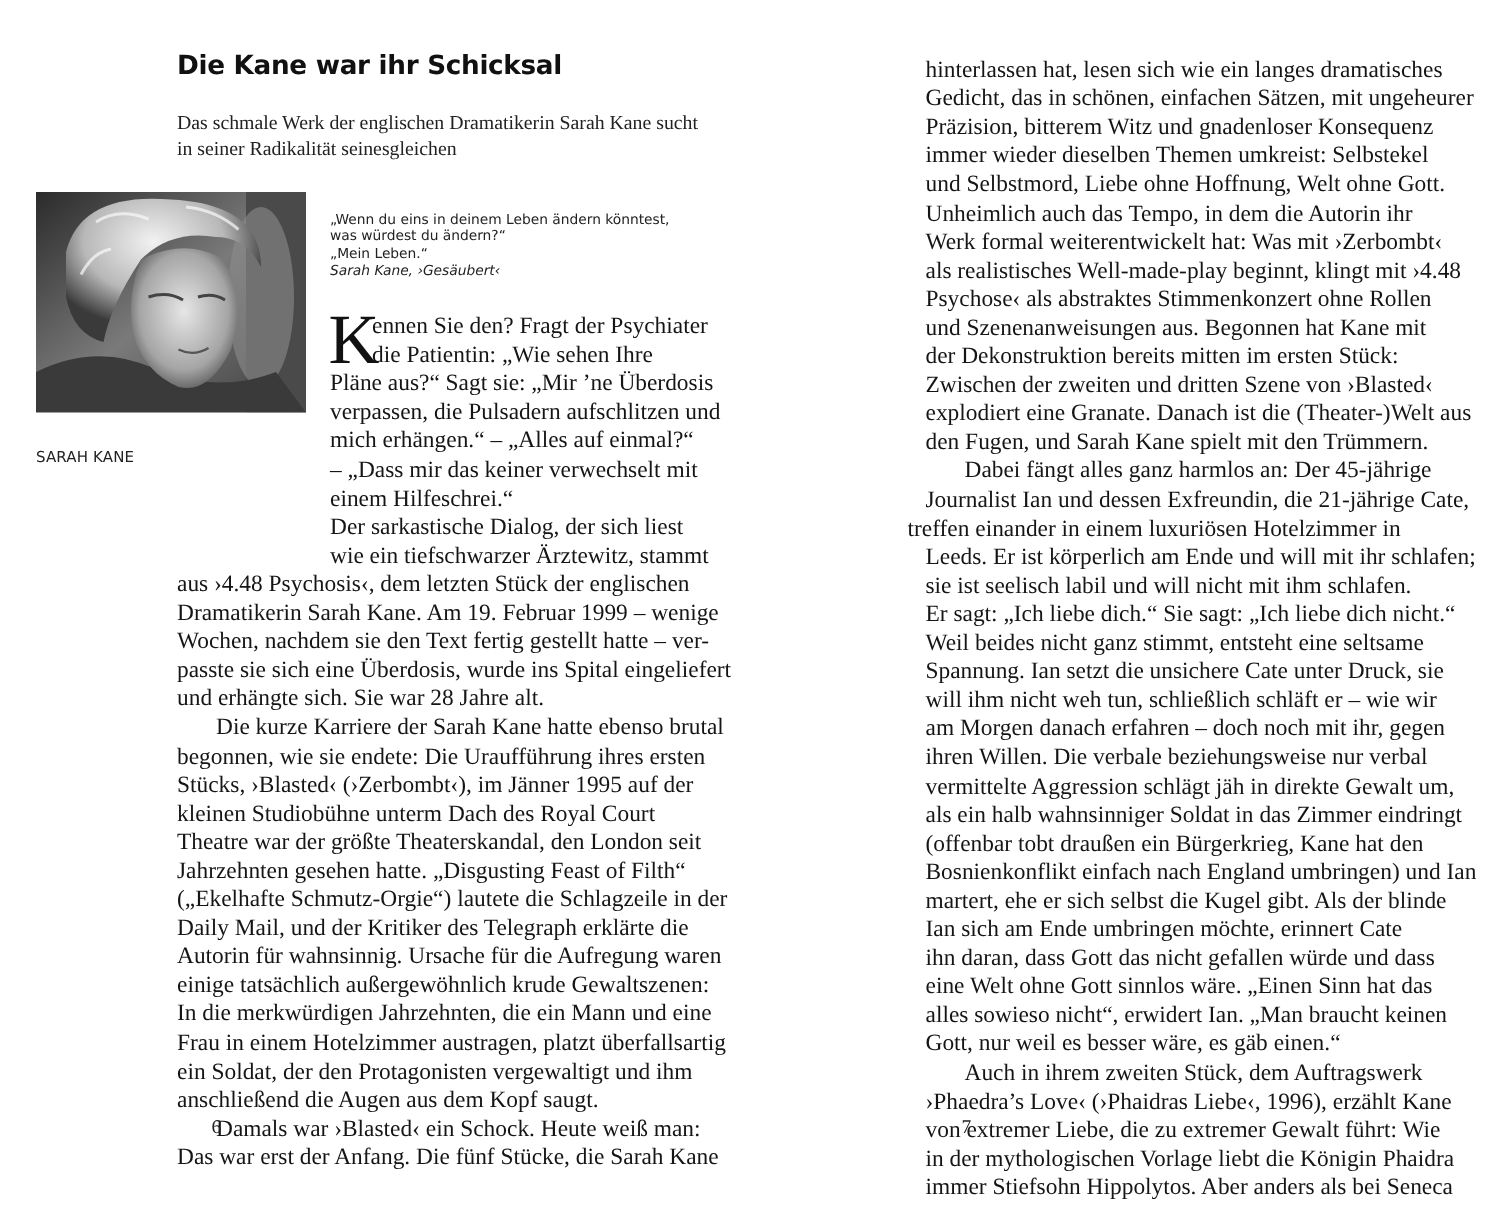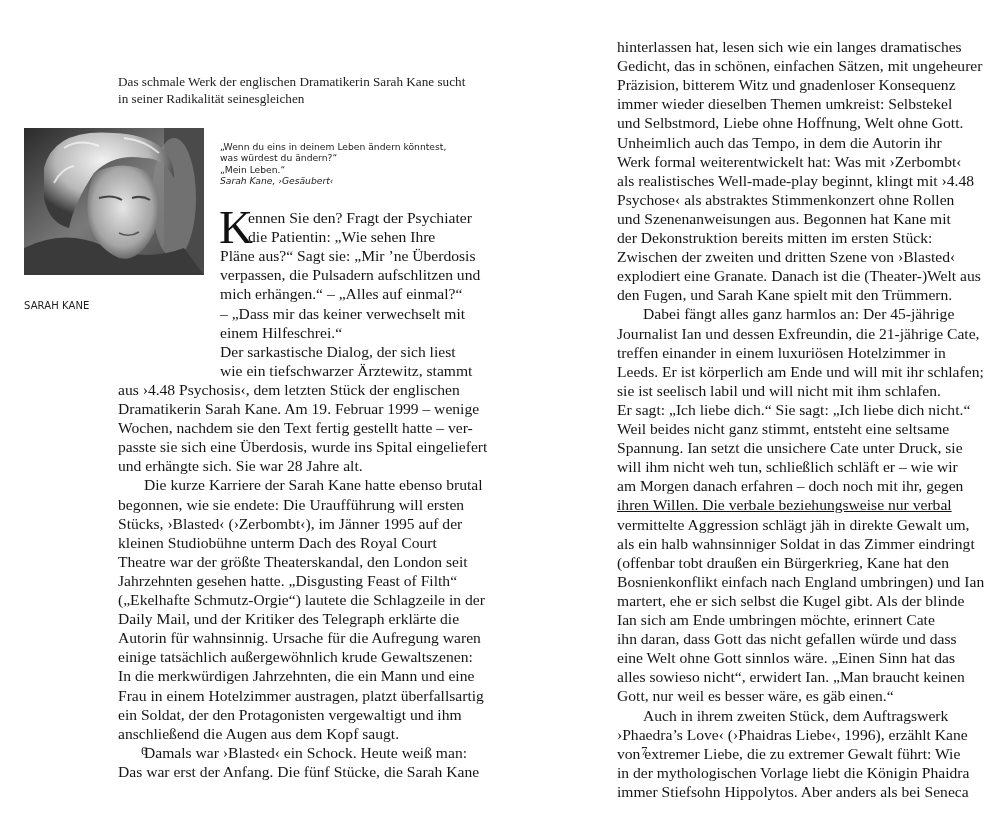--- a/index.html
+++ b/index.html
@@ -54,20 +54,21 @@
 
     .pagenum {
       position: absolute; top: 743px;
       font-family: "Liberation Serif", serif; font-size: 13px; color: #222;
     }
   </style>
 </head>
 <body>
 
 <div class="page page-left">
+  <h1 class="title">Die Kane war ihr Schicksal</h1>
   <div class="subtitle">
     <div>Das schmale Werk der englischen Dramatikerin Sarah Kane sucht</div>
     <div>in seiner Radikalität seinesgleichen</div>
   </div>
 
   <div class="photo">
     <svg width="180" height="147" viewBox="0 0 180 147">
       <defs>
         <radialGradient id="hairG" cx="0.45" cy="0.3" r="0.6">
           <stop offset="0" stop-color="#f2f2f2"></stop>
@@ -118,21 +119,21 @@
       <div class="line" style="top: 303.5px; left: 220px;">– „Dass mir das keiner verwechselt mit</div>
       <div class="line" style="top: 322.6px; left: 220px;">einem Hilfeschrei.“</div>
       <div class="line" style="top: 341.7px; left: 220px;">Der sarkastische Dialog, der sich liest</div>
       <div class="line" style="top: 360.8px; left: 220px;">wie ein tiefschwarzer Ärztewitz, stammt</div>
       <div class="line" style="top: 379.9px; left: 118px;">aus ›4.48 Psychosis‹, dem letzten Stück der englischen</div>
       <div class="line" style="top: 399px; left: 118px;">Dramatikerin Sarah Kane. Am 19. Februar 1999 – wenige</div>
       <div class="line" style="top: 418.1px; left: 118px;">Wochen, nachdem sie den Text fertig gestellt hatte – ver-</div>
       <div class="line" style="top: 437.2px; left: 118px;">passte sie sich eine Überdosis, wurde ins Spital eingeliefert</div>
       <div class="line" style="top: 456.3px; left: 118px;">und erhängte sich. Sie war 28 Jahre alt.</div>
       <div class="line" style="top: 475.4px; left: 144px;">Die kurze Karriere der Sarah Kane hatte ebenso brutal</div>
-      <div class="line" style="top: 494.5px; left: 118px;">begonnen, wie sie endete: Die Uraufführung will ersten</div>
+      <div class="line" style="top: 494.5px; left: 118px;">begonnen, wie sie endete: Die Uraufführung ihres ersten</div>
       <div class="line" style="top: 513.6px; left: 118px;">Stücks, ›Blasted‹ (›Zerbombt‹), im Jänner 1995 auf der</div>
       <div class="line" style="top: 532.7px; left: 118px;">kleinen Studiobühne unterm Dach des Royal Court</div>
       <div class="line" style="top: 551.8px; left: 118px;">Theatre war der größte Theaterskandal, den London seit</div>
       <div class="line" style="top: 570.9px; left: 118px;">Jahrzehnten gesehen hatte. „Disgusting Feast of Filth“</div>
       <div class="line" style="top: 590px; left: 118px;">(„Ekelhafte Schmutz-Orgie“) lautete die Schlagzeile in der</div>
       <div class="line" style="top: 609.1px; left: 118px;">Daily Mail, und der Kritiker des Telegraph erklärte die</div>
       <div class="line" style="top: 628.2px; left: 118px;">Autorin für wahnsinnig. Ursache für die Aufregung waren</div>
       <div class="line" style="top: 647.3px; left: 118px;">einige tatsächlich außergewöhnlich krude Gewaltszenen:</div>
       <div class="line" style="top: 666.4px; left: 118px;">In die merkwürdigen Jahrzehnten, die ein Mann und eine</div>
       <div class="line" style="top: 685.5px; left: 118px;">Frau in einem Hotelzimmer austragen, platzt überfallsartig</div>
@@ -156,29 +157,29 @@
       <div class="line" style="top: 151.6px; left: 117px;">Werk formal weiterentwickelt hat: Was mit ›Zerbombt‹</div>
       <div class="line" style="top: 170.7px; left: 117px;">als realistisches Well-made-play beginnt, klingt mit ›4.48</div>
       <div class="line" style="top: 189.8px; left: 117px;">Psychose‹ als abstraktes Stimmenkonzert ohne Rollen</div>
       <div class="line" style="top: 208.9px; left: 117px;">und Szenenanweisungen aus. Begonnen hat Kane mit</div>
       <div class="line" style="top: 228px; left: 117px;">der Dekonstruktion bereits mitten im ersten Stück:</div>
       <div class="line" style="top: 247.1px; left: 117px;">Zwischen der zweiten und dritten Szene von ›Blasted‹</div>
       <div class="line" style="top: 266.2px; left: 117px;">explodiert eine Granate. Danach ist die (Theater-)Welt aus</div>
       <div class="line" style="top: 285.3px; left: 117px;">den Fugen, und Sarah Kane spielt mit den Trümmern.</div>
       <div class="line" style="top: 304.4px; left: 143px;">Dabei fängt alles ganz harmlos an: Der 45-jährige</div>
       <div class="line" style="top: 323.5px; left: 117px;">Journalist Ian und dessen Exfreundin, die 21-jährige Cate,</div>
-      <div class="line" style="top: 342.6px; left: 117px;">treffen einander in einem luxuriösen Hotelzimmer in</div>
+      <div class="line" style="top: 342.6px; left: 105px;">treffen einander in einem luxuriösen Hotelzimmer in</div>
       <div class="line" style="top: 361.7px; left: 117px;">Leeds. Er ist körperlich am Ende und will mit ihr schlafen;</div>
       <div class="line" style="top: 380.8px; left: 117px;">sie ist seelisch labil und will nicht mit ihm schlafen.</div>
       <div class="line" style="top: 399.9px; left: 117px;">Er sagt: „Ich liebe dich.“ Sie sagt: „Ich liebe dich nicht.“</div>
       <div class="line" style="top: 419px; left: 117px;">Weil beides nicht ganz stimmt, entsteht eine seltsame</div>
       <div class="line" style="top: 438.1px; left: 117px;">Spannung. Ian setzt die unsichere Cate unter Druck, sie</div>
       <div class="line" style="top: 457.2px; left: 117px;">will ihm nicht weh tun, schließlich schläft er – wie wir</div>
       <div class="line" style="top: 476.3px; left: 117px;">am Morgen danach erfahren – doch noch mit ihr, gegen</div>
-      <div class="line" style="top: 495.4px; left: 117px; text-decoration: underline;">ihren Willen. Die verbale beziehungsweise nur verbal</div>
+      <div class="line" style="top: 495.4px; left: 117px;">ihren Willen. Die verbale beziehungsweise nur verbal</div>
       <div class="line" style="top: 514.5px; left: 117px;">vermittelte Aggression schlägt jäh in direkte Gewalt um,</div>
       <div class="line" style="top: 533.6px; left: 117px;">als ein halb wahnsinniger Soldat in das Zimmer eindringt</div>
       <div class="line" style="top: 552.7px; left: 117px;">(offenbar tobt draußen ein Bürgerkrieg, Kane hat den</div>
       <div class="line" style="top: 571.8px; left: 117px;">Bosnienkonflikt einfach nach England umbringen) und Ian</div>
       <div class="line" style="top: 590.9px; left: 117px;">martert, ehe er sich selbst die Kugel gibt. Als der blinde</div>
       <div class="line" style="top: 610px; left: 117px;">Ian sich am Ende umbringen möchte, erinnert Cate</div>
       <div class="line" style="top: 629.1px; left: 117px;">ihn daran, dass Gott das nicht gefallen würde und dass</div>
       <div class="line" style="top: 648.2px; left: 117px;">eine Welt ohne Gott sinnlos wäre. „Einen Sinn hat das</div>
       <div class="line" style="top: 667.3px; left: 117px;">alles sowieso nicht“, erwidert Ian. „Man braucht keinen</div>
       <div class="line" style="top: 686.4px; left: 117px; text-align: right;">Gott, nur weil es besser wäre, es gäb einen.“</div>

